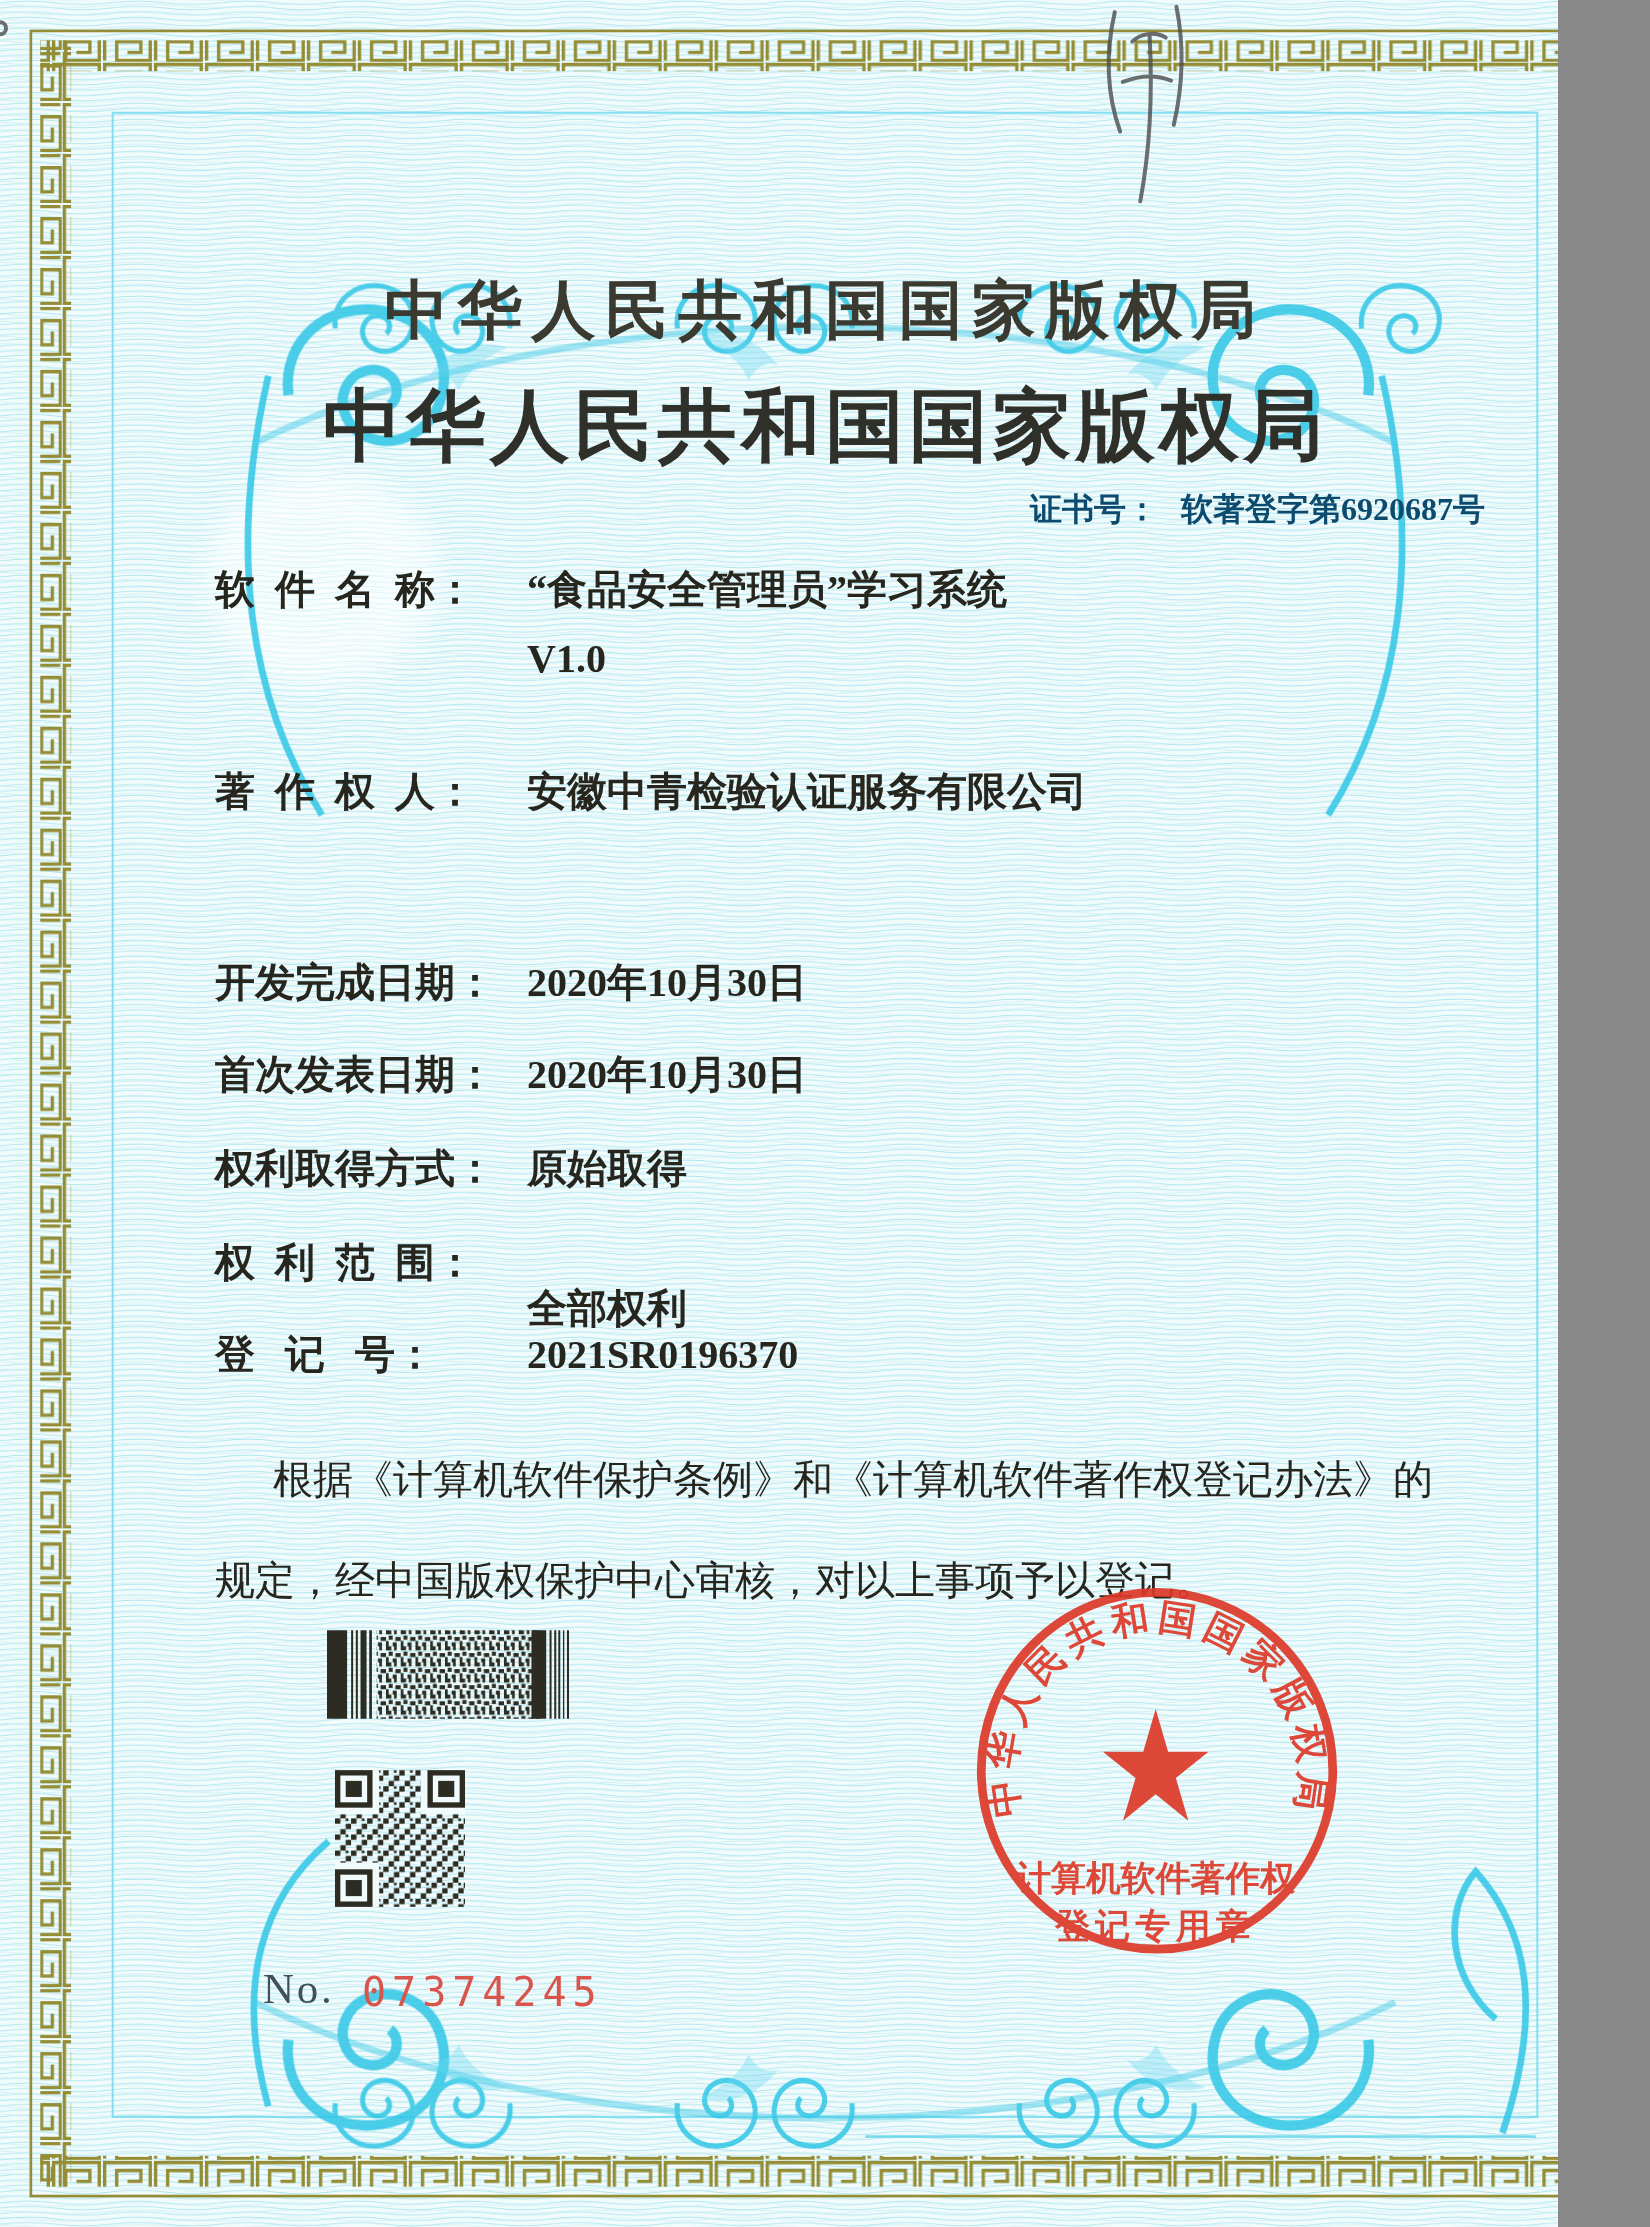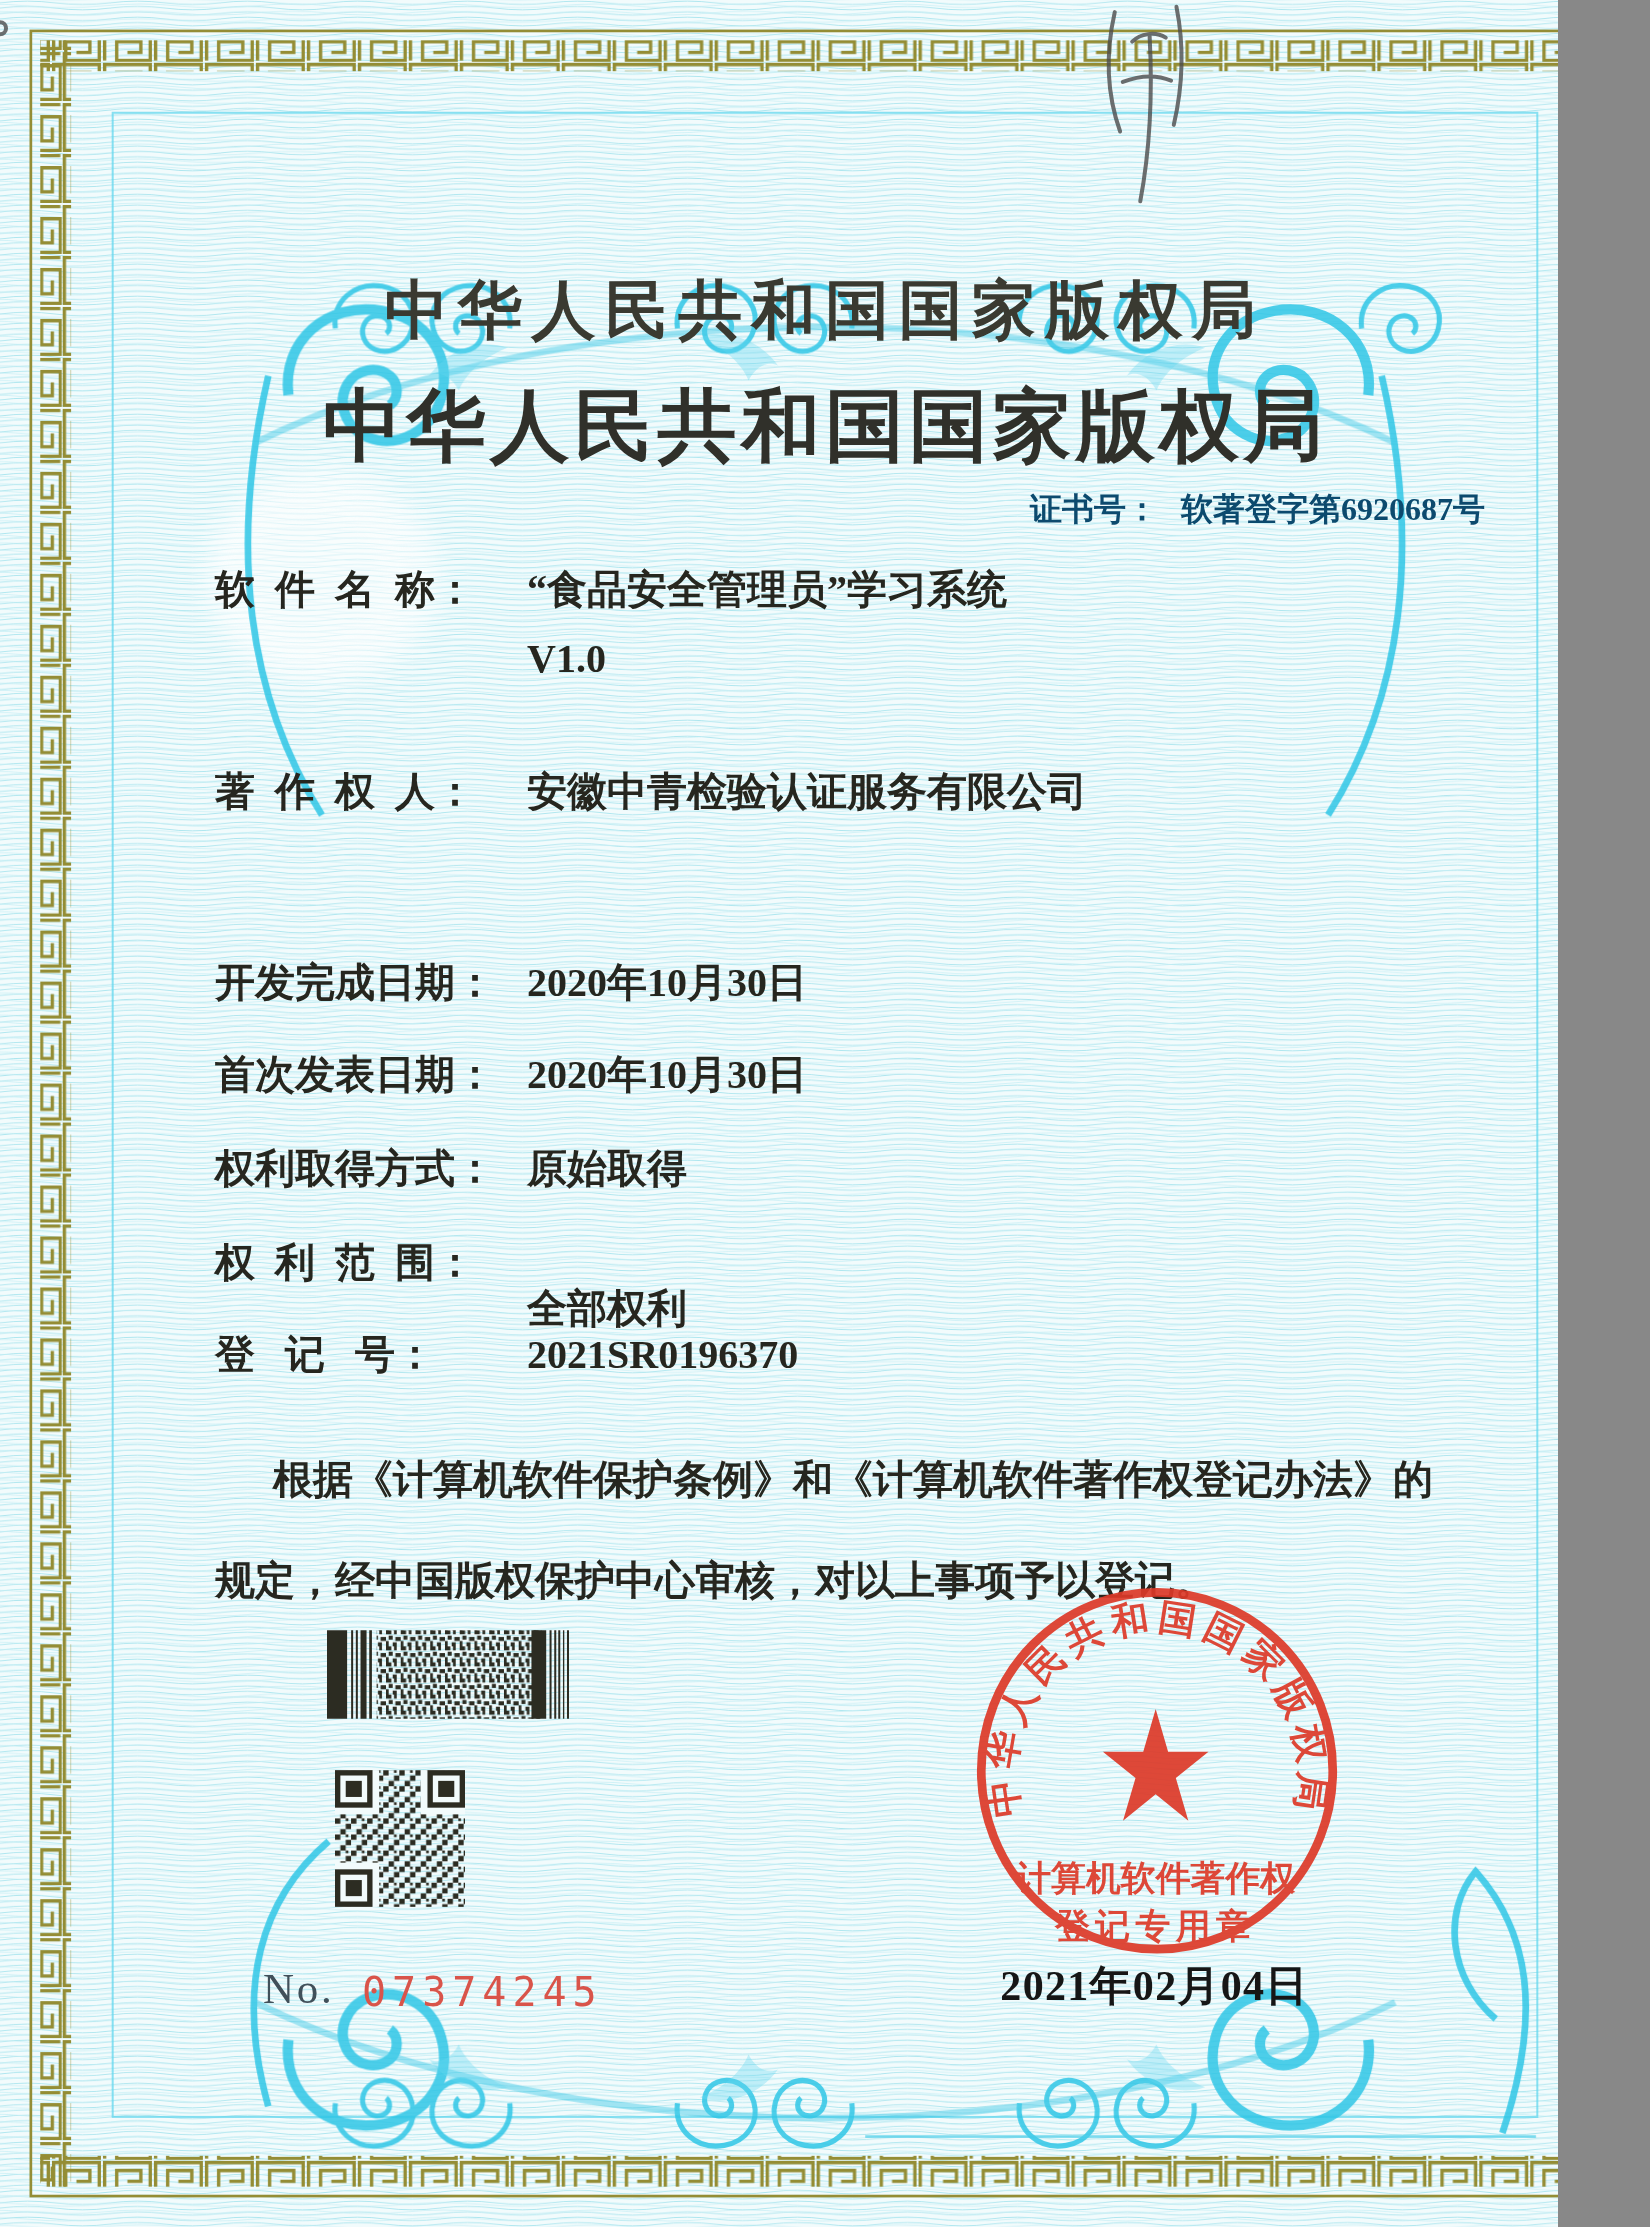--- a/index.html
+++ b/index.html
@@ -9,21 +9,21 @@
   svg.layer{position:absolute;left:0;top:0;pointer-events:none;}
   .authority{left:0;top:267px;width:1650px;text-align:center;font-size:64px;font-weight:900;
              letter-spacing:9.4px;color:#3a3a31;}
   .cert-title{left:0;top:374px;width:1650px;text-align:center;font-size:79px;font-weight:900;
               letter-spacing:4.7px;color:#30302a;}
   .certno{left:1030px;top:488px;font-size:32px;font-weight:700;white-space:pre;color:#0c4a6e;}
   .certno .gap{display:inline-block;width:23px;}
   .frow{font-size:40px;font-weight:700;color:#26261f;white-space:pre;line-height:1;}
   .flabel{left:215px;}
   .fvalue{left:527px;}
-  .statement{left:215px;top:1429px;width:1288px;font-size:40px;font-weight:700;line-height:101px;
+  .statement{left:215px;top:1429px;width:1288px;font-size:40px;font-weight:400;line-height:101px;
              text-indent:58px;color:#26261f;}
   .serial-label{left:263px;top:1964px;font-size:43px;color:#41505a;letter-spacing:2.7px;}
   .serial-num{left:362px;top:1969px;font-size:40px;color:#d9544a;letter-spacing:6px;
               font-family:"DejaVu Sans Mono","Liberation Mono",monospace;}
   .issue-date{left:980px;top:1958px;width:349px;text-align:center;font-size:42px;font-weight:700;
               color:#161616;letter-spacing:1.3px;}
 </style>
 </head>
 <body>
 
@@ -223,16 +223,15 @@
       <ellipse cx="1725" cy="2640" rx="262" ry="266" fill="none" stroke="#dd3928" stroke-width="13"></ellipse>
       <text font-size="56" font-weight="700" fill="#dd3928" letter-spacing="10" font-family="'Liberation Serif','DejaVu Serif',serif">
         <textPath href="#sealArc" startOffset="50%" text-anchor="middle">中华人民共和国国家版权局</textPath>
       </text>
       <polygon fill="#dd3928" transform="translate(1723,2640) scale(0.9,1)" points="0,-92 20.6,-28.4 87.5,-28.4 33.4,10.8 54.1,74.4 0,35.1 -54.1,74.4 -33.4,10.8 -87.5,-28.4 -20.6,-28.4"></polygon>
       <text x="1723" y="2818" text-anchor="middle" font-size="52" font-weight="700" fill="#dd3928" font-family="'Liberation Serif','DejaVu Serif',serif">计算机软件著作权</text>
       <text x="1723" y="2890" text-anchor="middle" font-size="52" font-weight="700" fill="#dd3928" letter-spacing="8" font-family="'Liberation Serif','DejaVu Serif',serif">登记专用章</text>
     </g>
   </svg>
 
-  <div class="abs issue-date">2021年02月04日</div>
 
 </div>
 
 
 </body></html>

